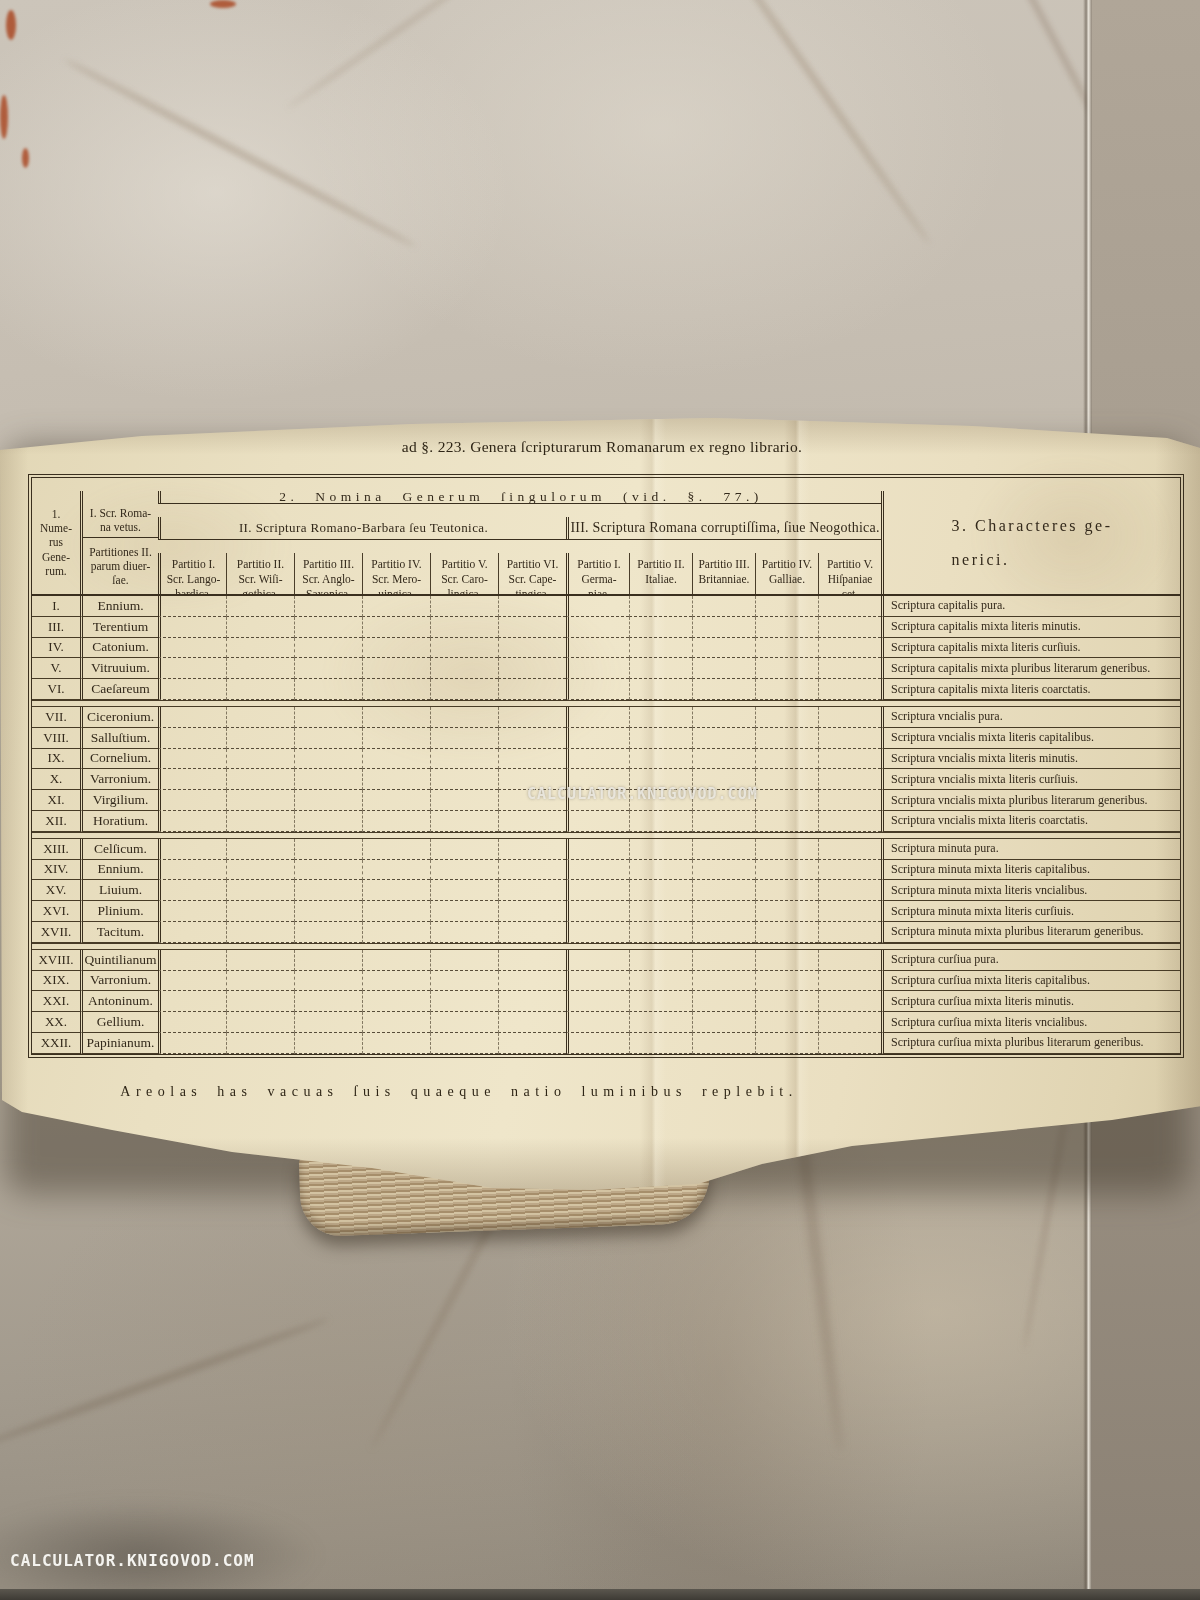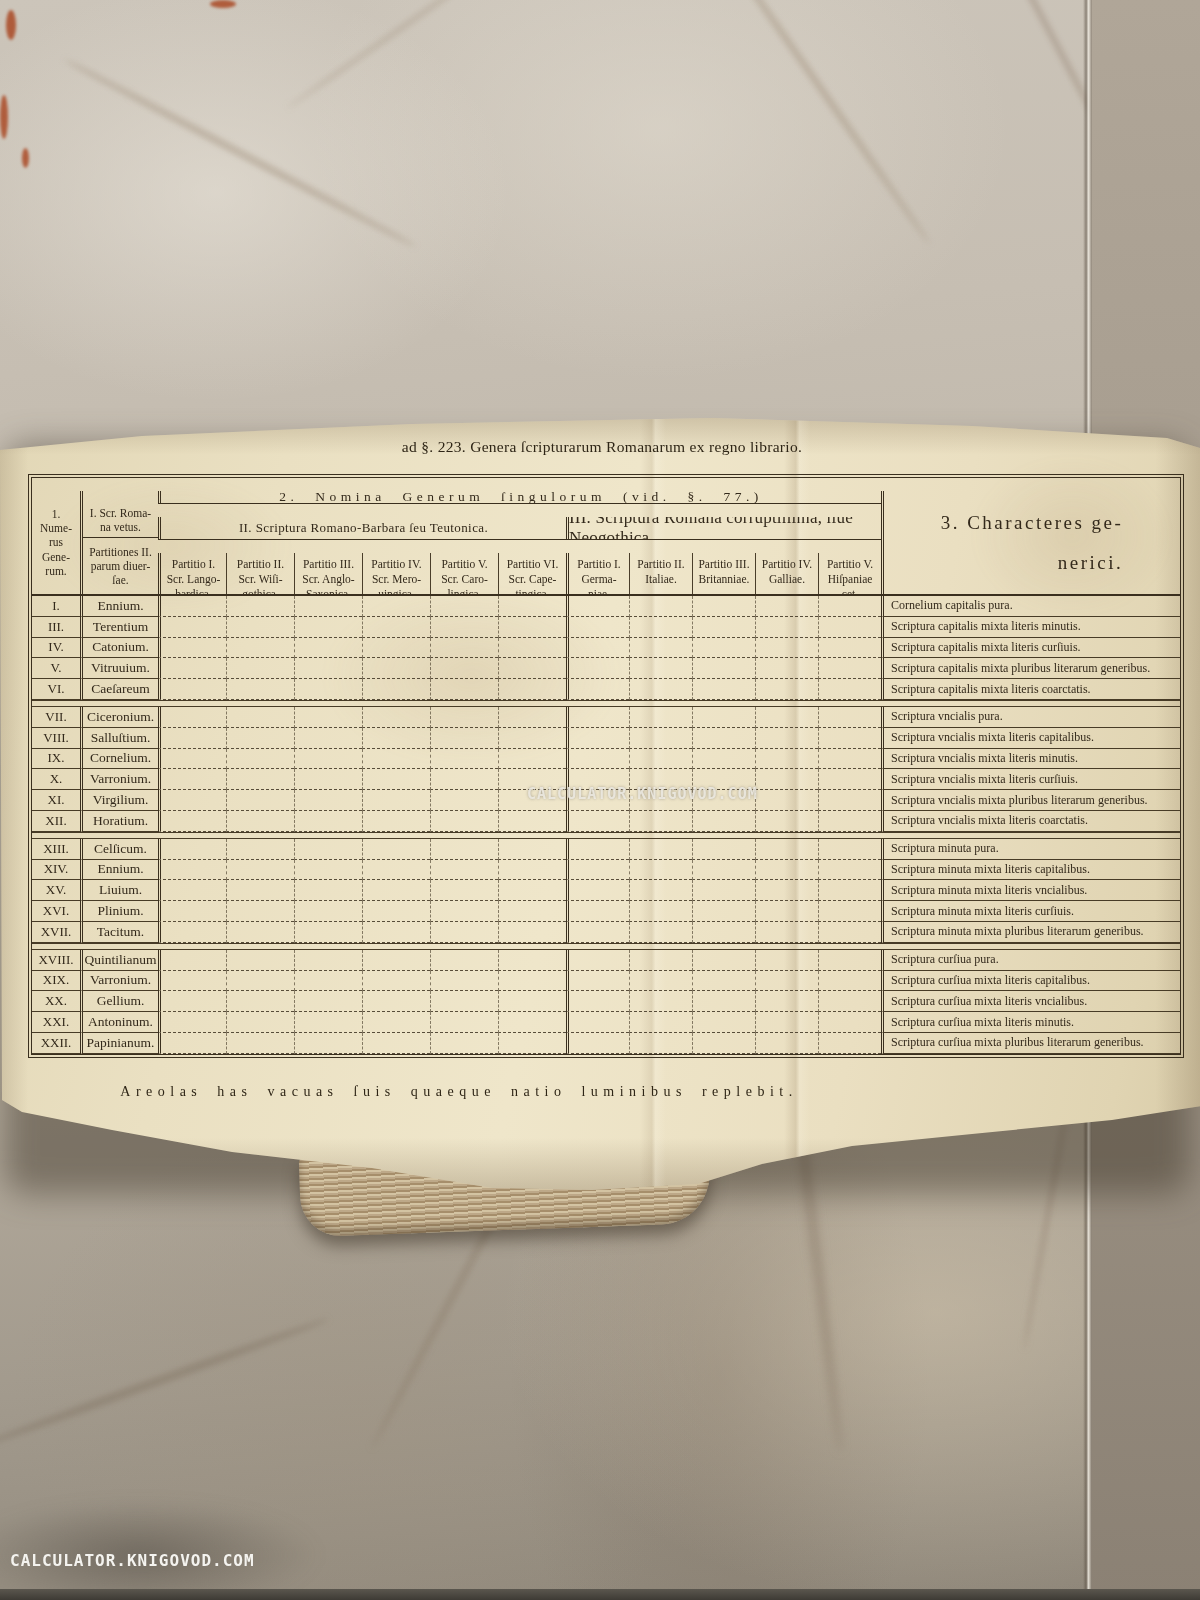--- a/index.html
+++ b/index.html
@@ -69,26 +69,26 @@
   .h-rom{grid-column:2;grid-row:1/4;border-left:3.5px double #3a2f1e;display:flex;flex-direction:column;
     font-size:11.5px;text-align:center;line-height:1.25;}
   .h-rom-top{flex:0 0 46%;display:flex;align-items:flex-end;justify-content:center;
     border-bottom:1.5px solid #3a2f1e;padding-bottom:3px;white-space:pre-line;}
   .h-rom-bot{flex:1;display:flex;align-items:center;justify-content:center;white-space:pre-line;}
   .h-nomina{grid-column:3/14;grid-row:1;border-left:3.5px double #3a2f1e;border-bottom:1.5px solid #3a2f1e;
     display:flex;align-items:center;justify-content:center;font-size:13.5px;letter-spacing:4.5px;word-spacing:9px;white-space:nowrap;}
   .h-g2{grid-column:3/9;grid-row:2;border-left:3.5px double #3a2f1e;border-bottom:1.5px solid #3a2f1e;
     display:flex;align-items:center;justify-content:center;font-size:13px;letter-spacing:.4px;}
   .h-g3{grid-column:9/14;grid-row:2;border-left:3.5px double #3a2f1e;border-bottom:1.5px solid #3a2f1e;
-    display:flex;align-items:center;justify-content:center;font-size:17px;letter-spacing:.2px;}
+    display:flex;align-items:center;justify-content:center;font-size:14px;letter-spacing:.2px;}
   .h-part{grid-row:3;font-size:11.5px;text-align:center;line-height:1.3;padding-top:4px;}
   .h-part.minor{border-left:1px solid #4a3e2a;}
   .h-part.major{border-left:3.5px double #3a2f1e;}
   .h-char{grid-column:14;grid-row:1/4;border-left:3.5px double #3a2f1e;display:flex;align-items:center;
-    justify-content:center;text-align:right;font-size:19px;letter-spacing:2.5px;line-height:2.1;}
+    justify-content:center;text-align:left;font-size:16px;letter-spacing:2.5px;line-height:2.1;}
   .tbody{width:1148px;}
   .trow{display:flex;height:20.8px;}
   .cell{overflow:hidden;}
   .c-num{width:48px;display:flex;align-items:center;justify-content:center;font-size:13px;
     border-bottom:1.3px solid #473b26;}
   .c-name{width:78px;border-left:3.5px double #3a2f1e;border-bottom:1.3px solid #473b26;
     display:flex;align-items:center;justify-content:center;font-size:13.5px;}
   .c-e{width:68px;border-bottom:1.4px dashed rgba(62,51,33,.85);border-left:1px dashed rgba(62,51,33,.6);}
   .c-e.first{border-left:3.5px double #3a2f1e;}
   .c-e.g3c{width:63px;}
@@ -193,21 +193,21 @@
             <div class="cell c-e"></div>
             <div class="cell c-e"></div>
             <div class="cell c-e"></div>
             <div class="cell c-e"></div>
             <div class="cell c-e"></div>
             <div class="cell c-e g3c first"></div>
             <div class="cell c-e g3c"></div>
             <div class="cell c-e g3c"></div>
             <div class="cell c-e g3c"></div>
             <div class="cell c-e g3c"></div>
-            <div class="cell c-char">Cornelium capitalis pura.</div>
+            <div class="cell c-char">Scriptura capitalis pura.</div>
           </div>
           <div class="trow">
             <div class="cell c-num">III.</div>
             <div class="cell c-name">Terentium</div>
             <div class="cell c-e first"></div>
             <div class="cell c-e"></div>
             <div class="cell c-e"></div>
             <div class="cell c-e"></div>
             <div class="cell c-e"></div>
             <div class="cell c-e"></div>
@@ -471,50 +471,50 @@
             <div class="cell c-e"></div>
             <div class="cell c-e"></div>
             <div class="cell c-e g3c first"></div>
             <div class="cell c-e g3c"></div>
             <div class="cell c-e g3c"></div>
             <div class="cell c-e g3c"></div>
             <div class="cell c-e g3c"></div>
             <div class="cell c-char">Scriptura curſiua mixta literis capitalibus.</div>
           </div>
           <div class="trow">
+            <div class="cell c-num">XXI.</div>
+            <div class="cell c-name">Antoninum.</div>
+            <div class="cell c-e first"></div>
+            <div class="cell c-e"></div>
+            <div class="cell c-e"></div>
+            <div class="cell c-e"></div>
+            <div class="cell c-e"></div>
+            <div class="cell c-e"></div>
+            <div class="cell c-e g3c first"></div>
+            <div class="cell c-e g3c"></div>
+            <div class="cell c-e g3c"></div>
+            <div class="cell c-e g3c"></div>
+            <div class="cell c-e g3c"></div>
+            <div class="cell c-char">Scriptura curſiua mixta literis minutis.</div>
+          </div>
+          <div class="trow">
             <div class="cell c-num">XX.</div>
             <div class="cell c-name">Gellium.</div>
             <div class="cell c-e first"></div>
             <div class="cell c-e"></div>
             <div class="cell c-e"></div>
             <div class="cell c-e"></div>
             <div class="cell c-e"></div>
             <div class="cell c-e"></div>
             <div class="cell c-e g3c first"></div>
             <div class="cell c-e g3c"></div>
             <div class="cell c-e g3c"></div>
             <div class="cell c-e g3c"></div>
             <div class="cell c-e g3c"></div>
             <div class="cell c-char">Scriptura curſiua mixta literis vncialibus.</div>
-          </div>
-          <div class="trow">
-            <div class="cell c-num">XXI.</div>
-            <div class="cell c-name">Antoninum.</div>
-            <div class="cell c-e first"></div>
-            <div class="cell c-e"></div>
-            <div class="cell c-e"></div>
-            <div class="cell c-e"></div>
-            <div class="cell c-e"></div>
-            <div class="cell c-e"></div>
-            <div class="cell c-e g3c first"></div>
-            <div class="cell c-e g3c"></div>
-            <div class="cell c-e g3c"></div>
-            <div class="cell c-e g3c"></div>
-            <div class="cell c-e g3c"></div>
-            <div class="cell c-char">Scriptura curſiua mixta literis minutis.</div>
           </div>
           <div class="trow">
             <div class="cell c-num">XXII.</div>
             <div class="cell c-name">Papinianum.</div>
             <div class="cell c-e first"></div>
             <div class="cell c-e"></div>
             <div class="cell c-e"></div>
             <div class="cell c-e"></div>
             <div class="cell c-e"></div>
             <div class="cell c-e"></div>

